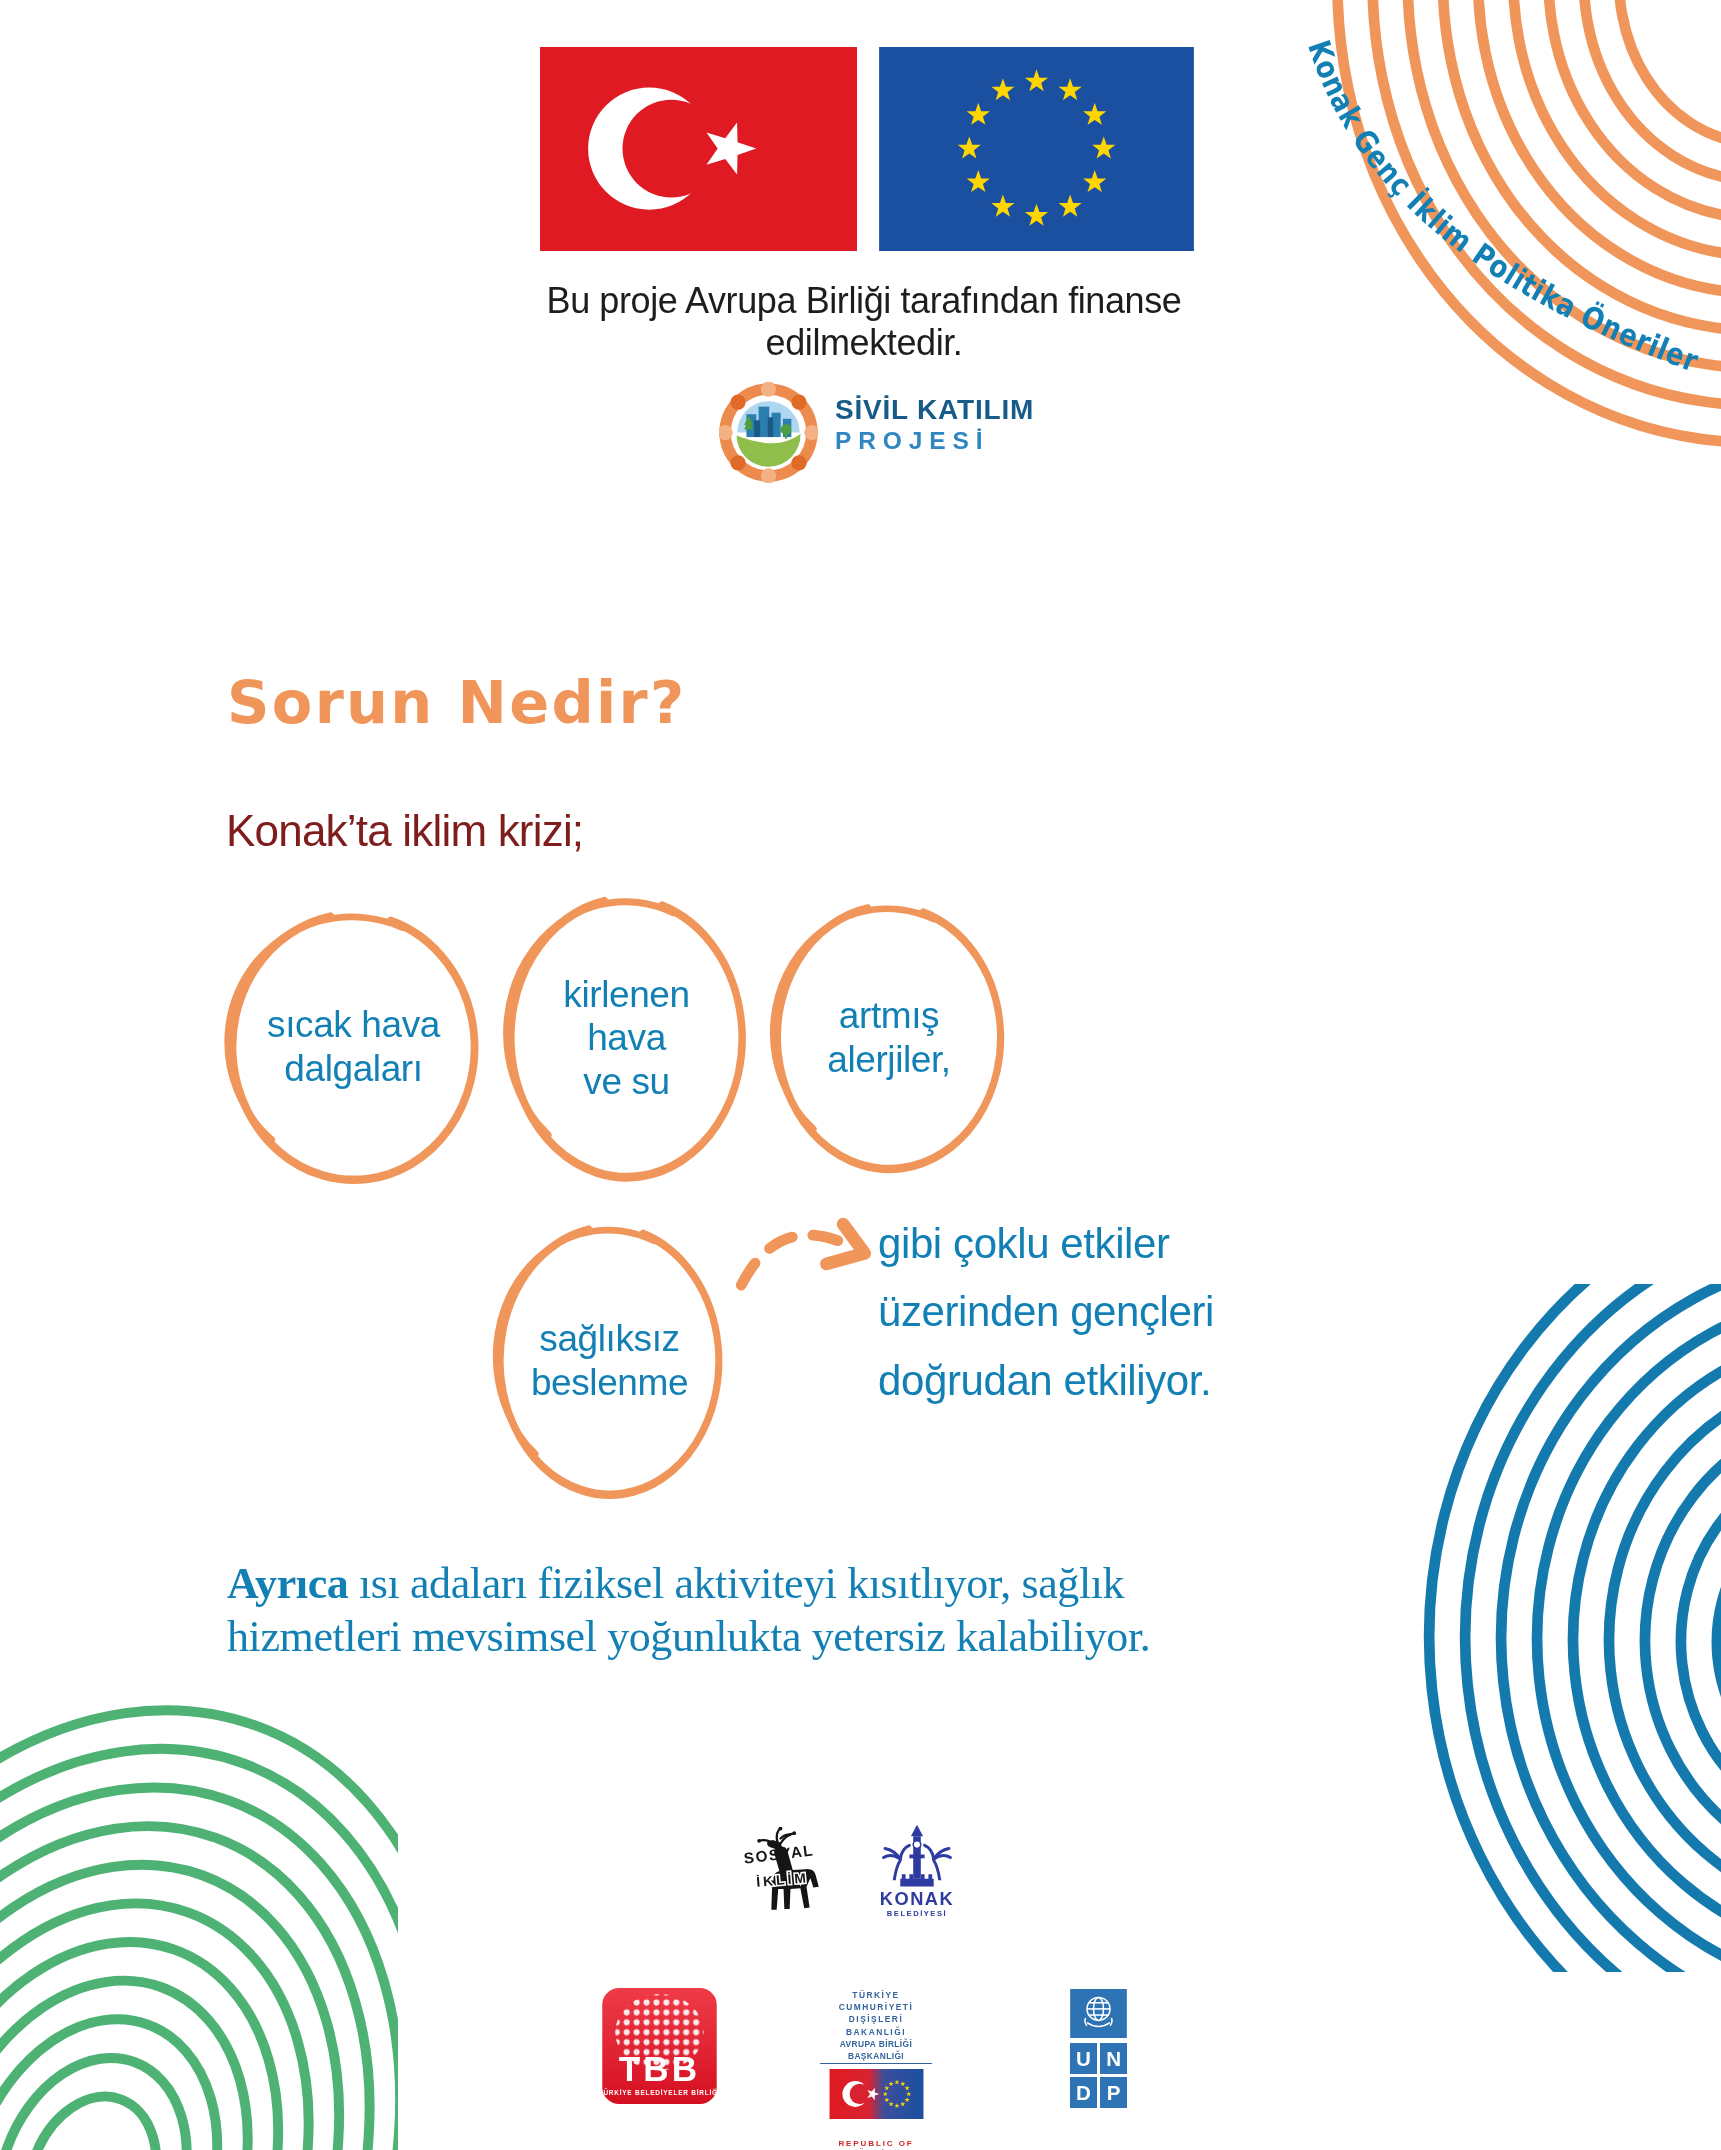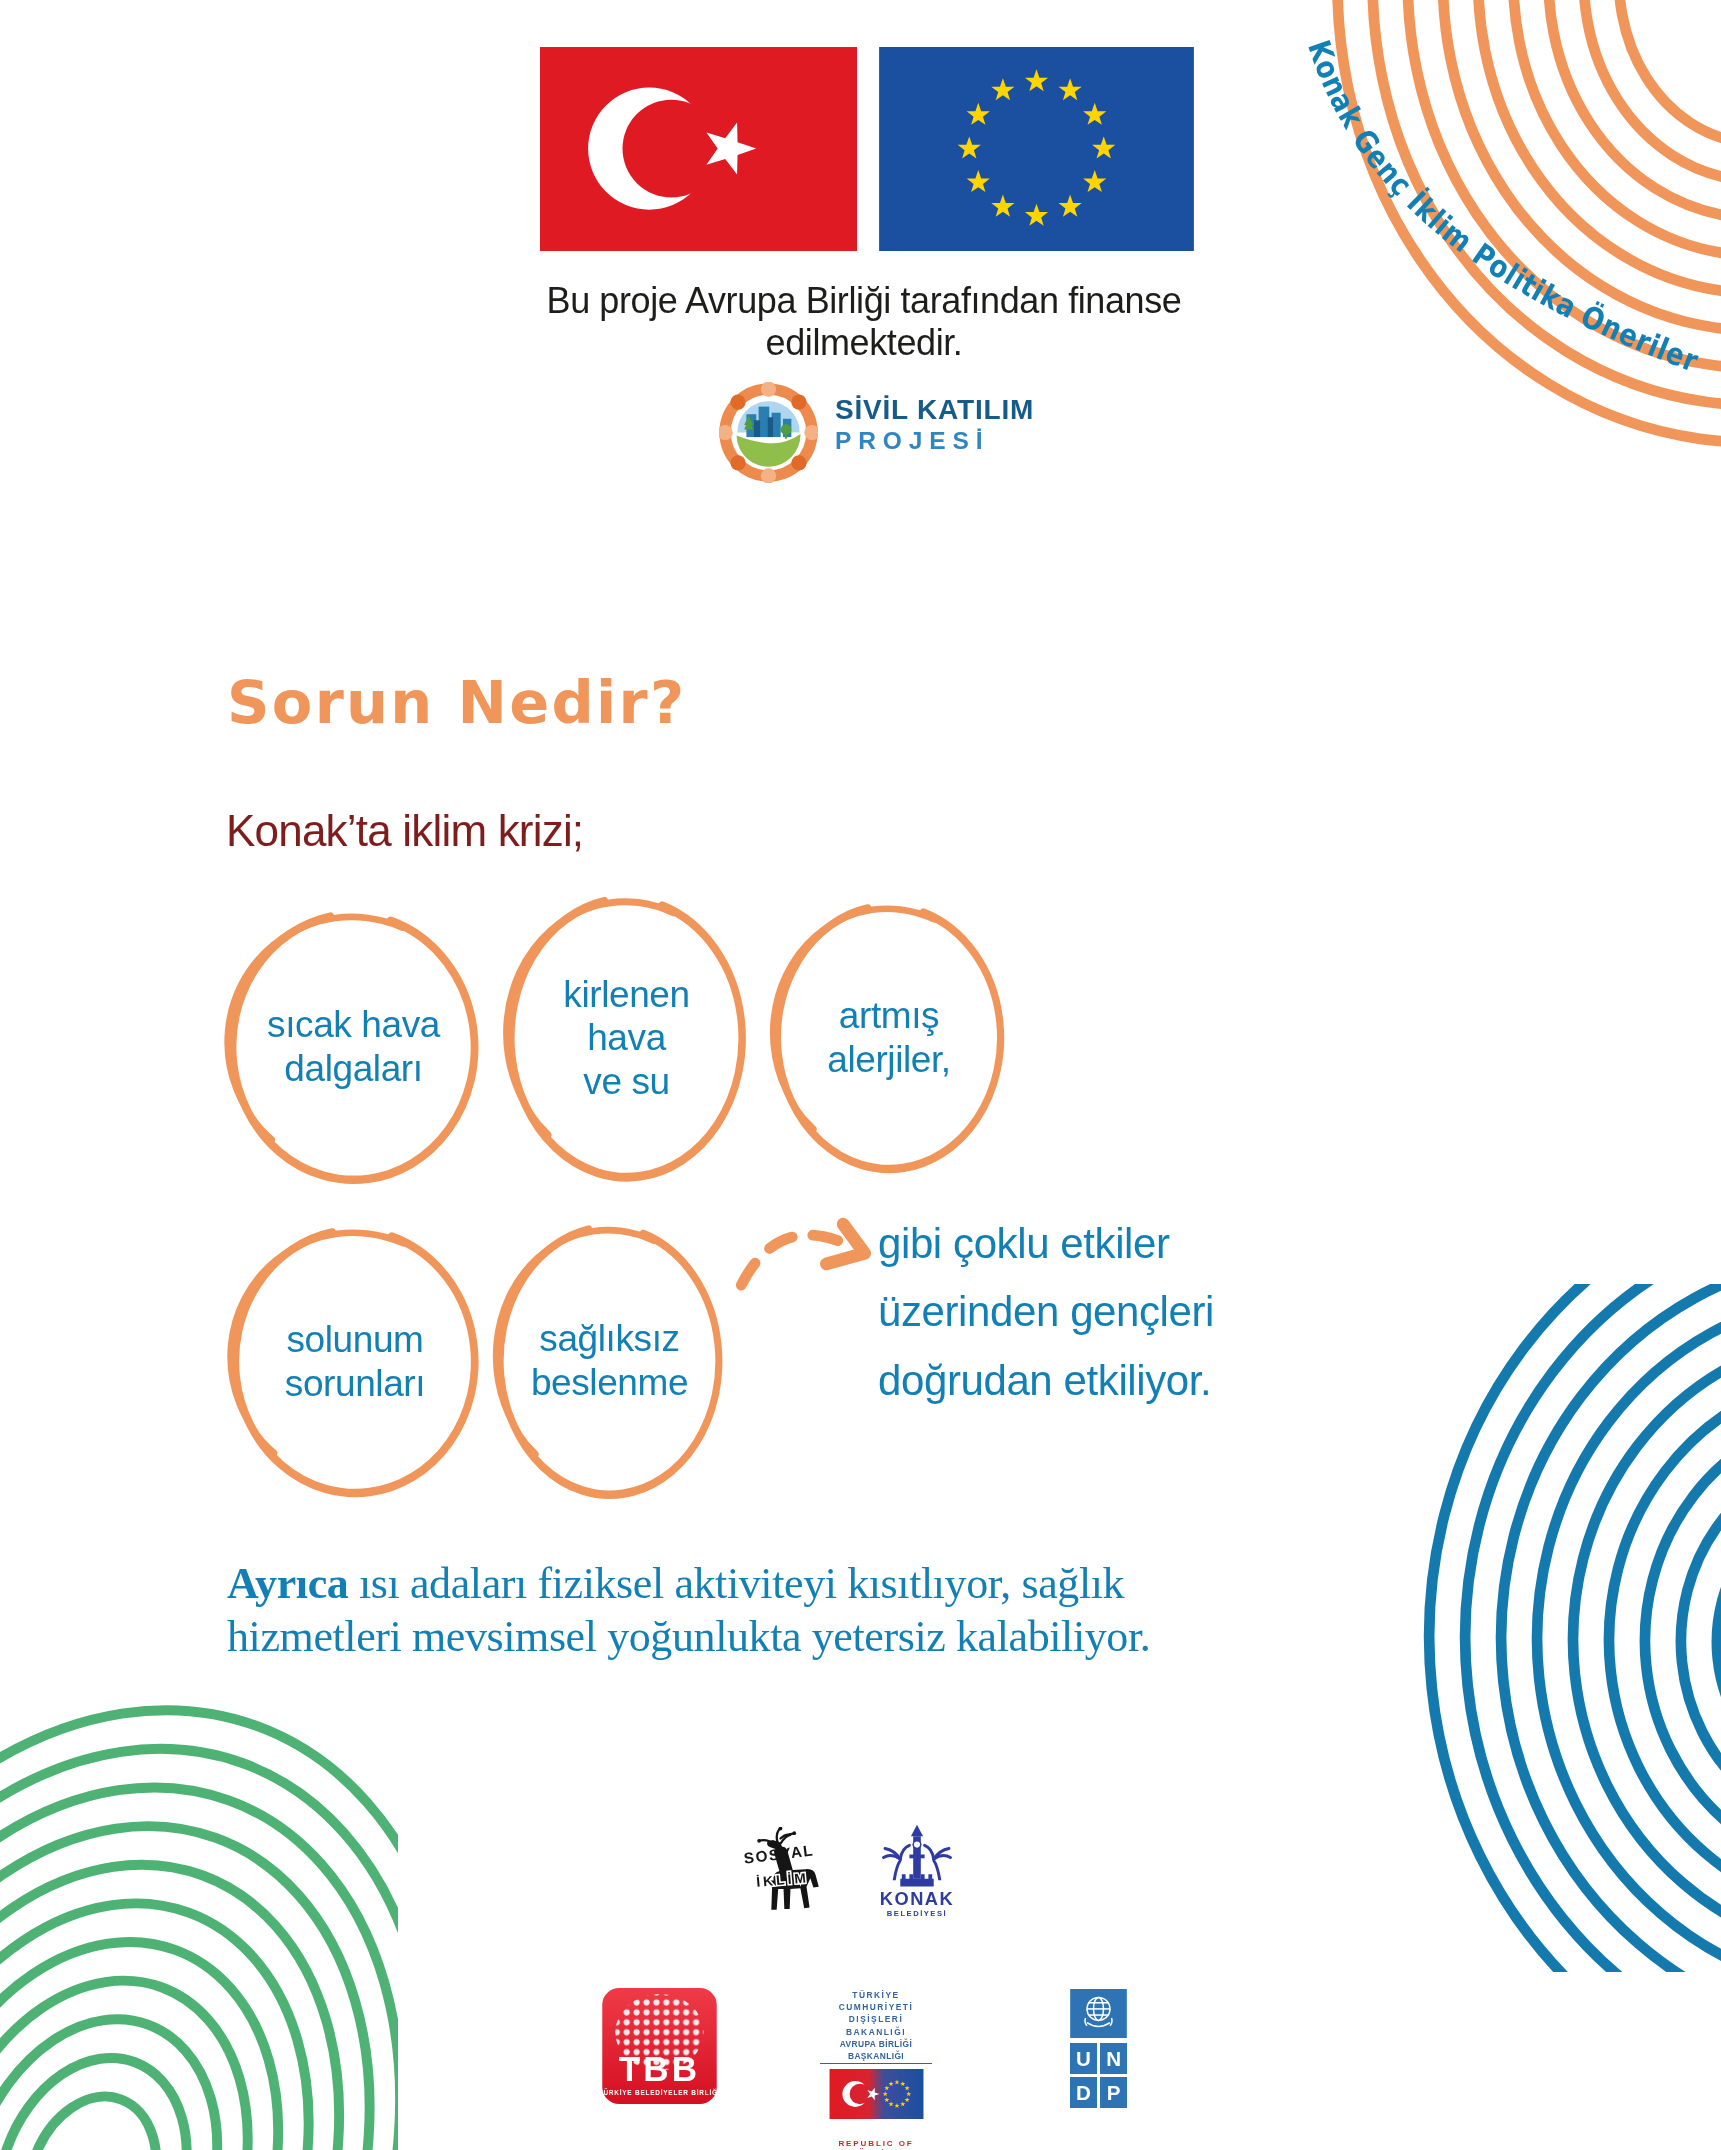--- a/index.html
+++ b/index.html
@@ -148,26 +148,20 @@
       </svg>
     <span>kirlenen
 hava
 ve su</span></div>
   <div id="bubble-2" class="abs bubble"><svg class="ring" viewBox="0 0 100 100" preserveAspectRatio="none">
         <ellipse cx="50" cy="50" rx="45" ry="45.5" pathLength="100" fill="none" stroke="#F0965A" stroke-width="2.9" stroke-linecap="round" stroke-dasharray="92 8" stroke-dashoffset="18" transform="rotate(-7 50 50)"></ellipse>
         <ellipse cx="50" cy="49" rx="47" ry="43.5" pathLength="100" fill="none" stroke="#F0965A" stroke-width="2.3" stroke-linecap="round" stroke-dasharray="45 55" stroke-dashoffset="-35" transform="rotate(6 50 50)"></ellipse>
       </svg>
     <span>artmış
 alerjiler,</span></div>
-  <div id="bubble-3" class="abs bubble"><svg class="ring" viewBox="0 0 100 100" preserveAspectRatio="none">
-        <ellipse cx="50" cy="50" rx="45" ry="45.5" pathLength="100" fill="none" stroke="#F0965A" stroke-width="2.9" stroke-linecap="round" stroke-dasharray="92 8" stroke-dashoffset="18" transform="rotate(-7 50 50)"></ellipse>
-        <ellipse cx="50" cy="49" rx="47" ry="43.5" pathLength="100" fill="none" stroke="#F0965A" stroke-width="2.3" stroke-linecap="round" stroke-dasharray="45 55" stroke-dashoffset="-35" transform="rotate(6 50 50)"></ellipse>
-      </svg>
-    <span>solunum
-sorunları</span></div>
   <div id="bubble-4" class="abs bubble"><svg class="ring" viewBox="0 0 100 100" preserveAspectRatio="none">
         <ellipse cx="50" cy="50" rx="45" ry="45.5" pathLength="100" fill="none" stroke="#F0965A" stroke-width="2.9" stroke-linecap="round" stroke-dasharray="92 8" stroke-dashoffset="18" transform="rotate(-7 50 50)"></ellipse>
         <ellipse cx="50" cy="49" rx="47" ry="43.5" pathLength="100" fill="none" stroke="#F0965A" stroke-width="2.3" stroke-linecap="round" stroke-dasharray="45 55" stroke-dashoffset="-35" transform="rotate(6 50 50)"></ellipse>
       </svg>
     <span>sağlıksız
 beslenme</span></div>
 
   <svg id="arrow" class="abs" width="161" height="99" viewBox="0 0 210 130">
     <path d="M14,104 Q62,10 152,50" fill="none" stroke="#F0965A" stroke-width="14" stroke-linecap="round" stroke-dasharray="34 27"></path>
     <path d="M148,24 L176,62 L126,76" fill="none" stroke="#F0965A" stroke-width="17" stroke-linecap="round" stroke-linejoin="round"></path>

